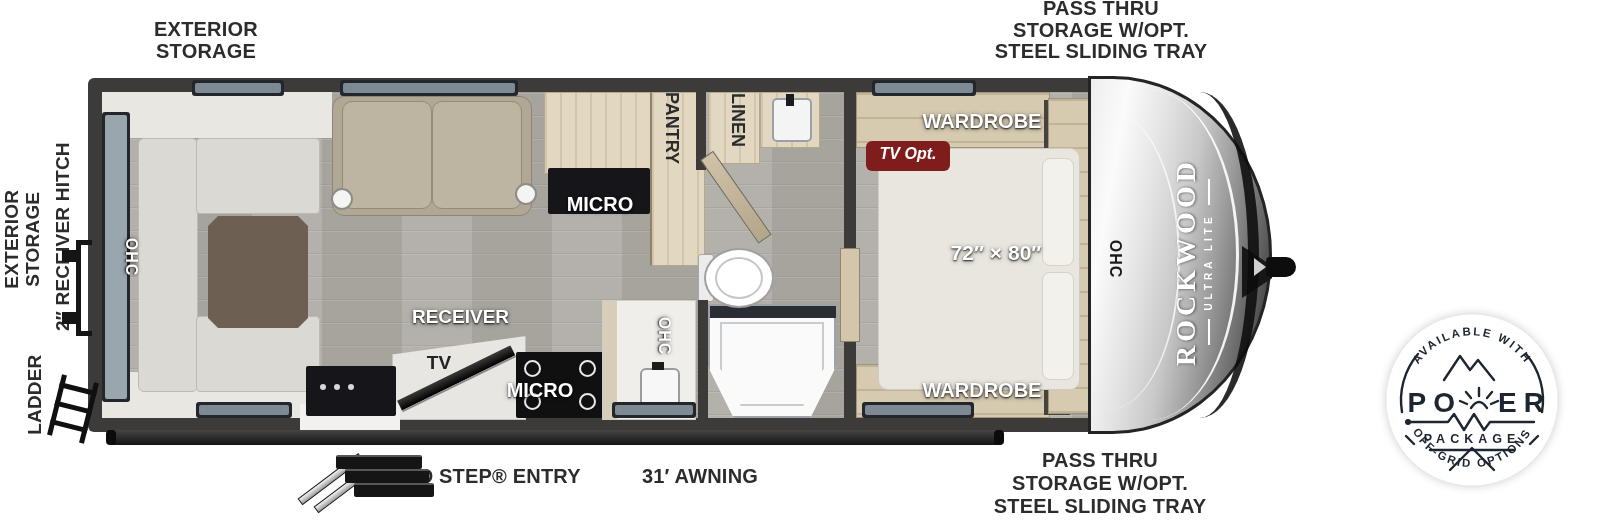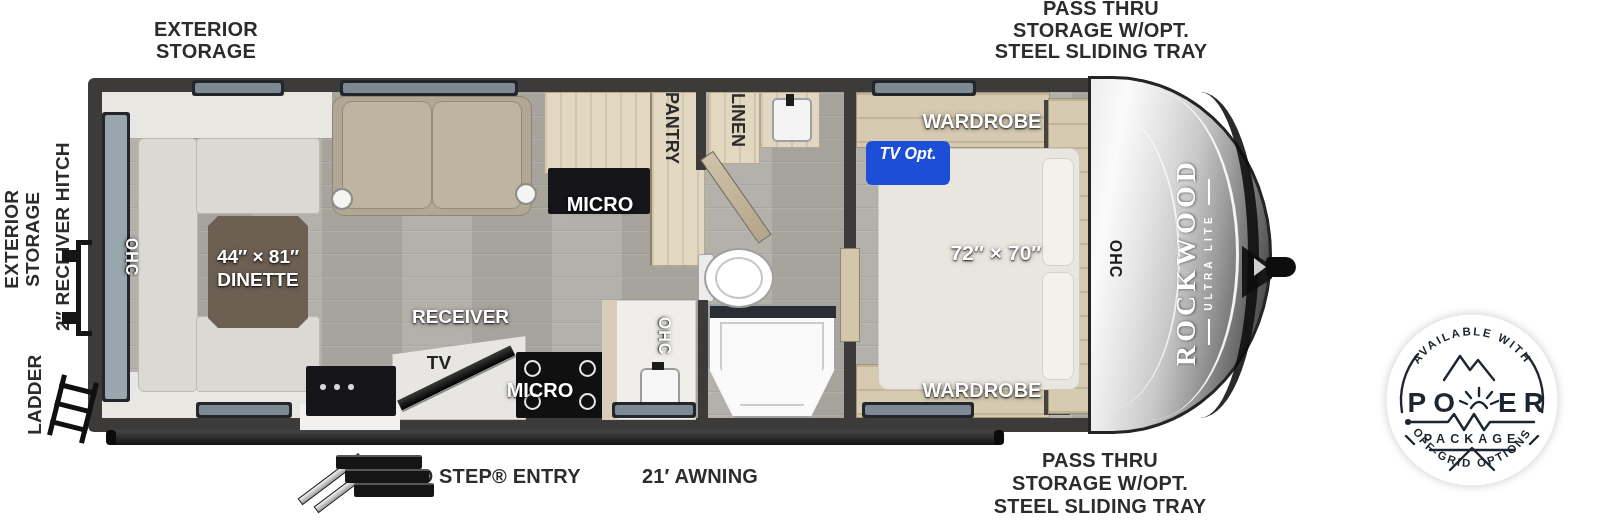--- a/index.html
+++ b/index.html
@@ -33,21 +33,21 @@
         text-shadow:0 1px 2px rgba(0,0,0,.85),0 1px 5px rgba(0,0,0,.45);z-index:5;white-space:nowrap;}
   .dlbl{position:absolute;font-weight:bold;color:#2b2b2b;text-align:center;font-size:18px;z-index:5;white-space:nowrap;}
   .vsm{font-size:16px;letter-spacing:1px;}
   
   .cap{left:1088px;top:76px;width:184px;height:358px;z-index:6;
        border:3px solid #242424;box-sizing:border-box;
        border-radius:0 160px 160px 0 / 0 180px 180px 0;
        background:linear-gradient(100deg,#ededed 0%,#fbfbfb 16%,#e3e3e3 34%,#c8c8c8 50%,#9d9d9d 65%,#6f6f6f 79%,#454545 91%,#2b2b2b 100%);}
   .cap-line{position:absolute;z-index:7;border-radius:0 100% 100% 0 / 0 50% 50% 0;}
   .badge-wrap{left:1382px;top:310px;width:180px;height:180px;z-index:2;}
-  .tvopt{position:absolute;left:866px;top:141px;width:84px;height:44px;background:#1d4ed8;border-radius:6px;z-index:5;
+  .tvopt{position:absolute;left:866px;top:141px;width:84px;height:30px;background:#7f1d1d;border-radius:6px;z-index:5;
          color:#fff;font-style:italic;font-weight:bold;font-size:16px;text-align:center;line-height:26px;}
   .brand{position:absolute;left:1061px;top:236px;width:270px;height:52px;z-index:8;transform:rotate(-90deg);
          text-align:center;color:#fff;}
   .brand .nm{font-family:"Liberation Serif","DejaVu Serif",serif;font-weight:bold;font-size:28px;letter-spacing:4px;
              text-shadow:0 1px 3px rgba(0,0,0,.6);}
   .brand .sub{display:flex;align-items:center;justify-content:center;gap:8px;margin-top:1px;}
   .brand .sub span{font-size:10px;font-weight:bold;letter-spacing:4px;}
   .brand .sub i{display:block;width:26px;height:2px;background:#fff;}
   .awning{left:106px;top:430px;width:898px;height:15px;background:linear-gradient(#454545,#141414);border-radius:8px;z-index:2;}
   .endcap{position:absolute;top:0;width:10px;height:15px;background:#0b0b0b;border-radius:4px;}
@@ -73,21 +73,21 @@
     <div>STORAGE W/OPT.</div>
     <div>STEEL SLIDING TRAY</div>
   </div>
   <div class="lbl rot-ccw" style="left:-58px;top:218px;width:160px;font-size:19px;">
     <div>EXTERIOR</div>
     <div>STORAGE</div>
   </div>
   <div class="lbl rot-ccw" style="left:-37px;top:226px;width:200px;font-size:19px;">2″ RECEIVER HITCH</div>
   <div class="lbl rot-ccw" style="left:-10px;top:384px;width:90px;font-size:19px;">LADDER</div>
   <div class="lbl" style="left:336px;top:465px;width:280px;">SOLID STEP® ENTRY</div>
-  <div class="lbl" style="left:610px;top:465px;width:180px;">21′ AWNING</div>
+  <div class="lbl" style="left:610px;top:465px;width:180px;">31′ AWNING</div>
   <div class="lbl" style="left:950px;top:449px;width:300px;line-height:1.15;">
     <div>PASS THRU</div>
     <div>STORAGE W/OPT.</div>
     <div>STEEL SLIDING TRAY</div>
   </div>
 
   <div class="abs shell"></div>
   <div class="abs floor"></div>
   <div class="abs awning">
     <span class="endcap" style="left:0;"></span>
@@ -107,24 +107,20 @@
 
   <div class="abs whiteband" style="left:102px;top:92px;width:230px;height:46px;"></div>
   <div class="abs whiteband" style="left:102px;top:372px;width:230px;height:46px;"></div>
   <div class="win winv" style="left:102px;top:112px;width:28px;height:290px;">
       <span class="glass"></span>
     </div>
   <div class="abs gray" style="left:138px;top:138px;width:58px;height:252px;border-radius:6px;"></div>
   <div class="abs gray" style="left:196px;top:138px;width:122px;height:74px;border-radius:4px;"></div>
   <div class="abs gray" style="left:196px;top:316px;width:122px;height:74px;border-radius:4px;"></div>
   <div class="abs" style="left:208px;top:216px;width:100px;height:112px;background:#6d6053;z-index:3;clip-path:polygon(10% 0,90% 0,100% 9%,100% 91%,90% 100%,10% 100%,0 91%,0 9%);"></div>
-  <div class="ilbl" style="left:193px;top:246px;width:130px;">
-    <div>44″ × 81″</div>
-    <div>DINETTE</div>
-  </div>
   <div class="ilbl vsm rot-cw" style="left:103px;top:247px;width:56px;height:20px;">OHC</div>
 
   <div class="abs" style="left:332px;top:96px;width:198px;height:118px;background:#b0a894;border:1px solid #8e8672;border-radius:12px;z-index:3;"></div>
   <div class="seat" style="left:342px;top:101px;width:88px;height:106px;"></div>
   <div class="seat" style="left:432px;top:101px;width:88px;height:106px;"></div>
   <div class="cup" style="left:331px;top:188px;"></div>
   <div class="cup" style="left:515px;top:183px;"></div>
 
   <div class="abs wood" style="left:544px;top:92px;width:158px;height:80px;"></div>
   <div class="abs wood" style="left:650px;top:92px;width:52px;height:172px;border-left:2px solid #8f8268;"></div>
@@ -184,21 +180,21 @@
   <div class="abs" style="left:840px;top:248px;width:18px;height:92px;background:#d3c6ab;border:1px solid #8d8572;z-index:4;"></div>
   <div class="abs woodh" style="left:856px;top:92px;width:192px;height:54px;"></div>
   <div class="abs woodh" style="left:856px;top:364px;width:192px;height:52px;"></div>
   <div class="abs" style="left:1044px;top:100px;width:26px;height:70px;background:#46423c;z-index:3;"></div>
   <div class="abs" style="left:1044px;top:345px;width:26px;height:70px;background:#46423c;z-index:3;"></div>
   <div class="abs woodh" style="left:1048px;top:98px;width:46px;height:314px;"></div>
   <div class="abs" style="left:878px;top:148px;width:200px;height:240px;background:#e9e6df;border:1px solid #cfccc4;border-radius:10px;z-index:3;"></div>
   <div class="abs" style="left:1042px;top:158px;width:30px;height:106px;background:#f3f1ec;border:1px solid #d5d2ca;border-radius:8px;z-index:4;"></div>
   <div class="abs" style="left:1042px;top:272px;width:30px;height:106px;background:#f3f1ec;border:1px solid #d5d2ca;border-radius:8px;z-index:4;"></div>
   <div class="ilbl" style="left:898px;top:240px;width:196px;font-size:21px;">
-    <div>72″ × 70″</div>
+    <div>72″ × 80″</div>
   </div>
   <div class="ilbl" style="left:892px;top:109px;width:180px;font-size:20px;">WARDROBE</div>
   <div class="ilbl" style="left:892px;top:378px;width:180px;font-size:20px;">WARDROBE</div>
   <div class="tvopt">TV Opt.</div>
 
   <div class="win" style="left:192px;top:80px;width:92px;height:16px;">
       <span class="glass"></span>
     </div>
   <div class="win" style="left:340px;top:80px;width:178px;height:16px;">
       <span class="glass"></span>

